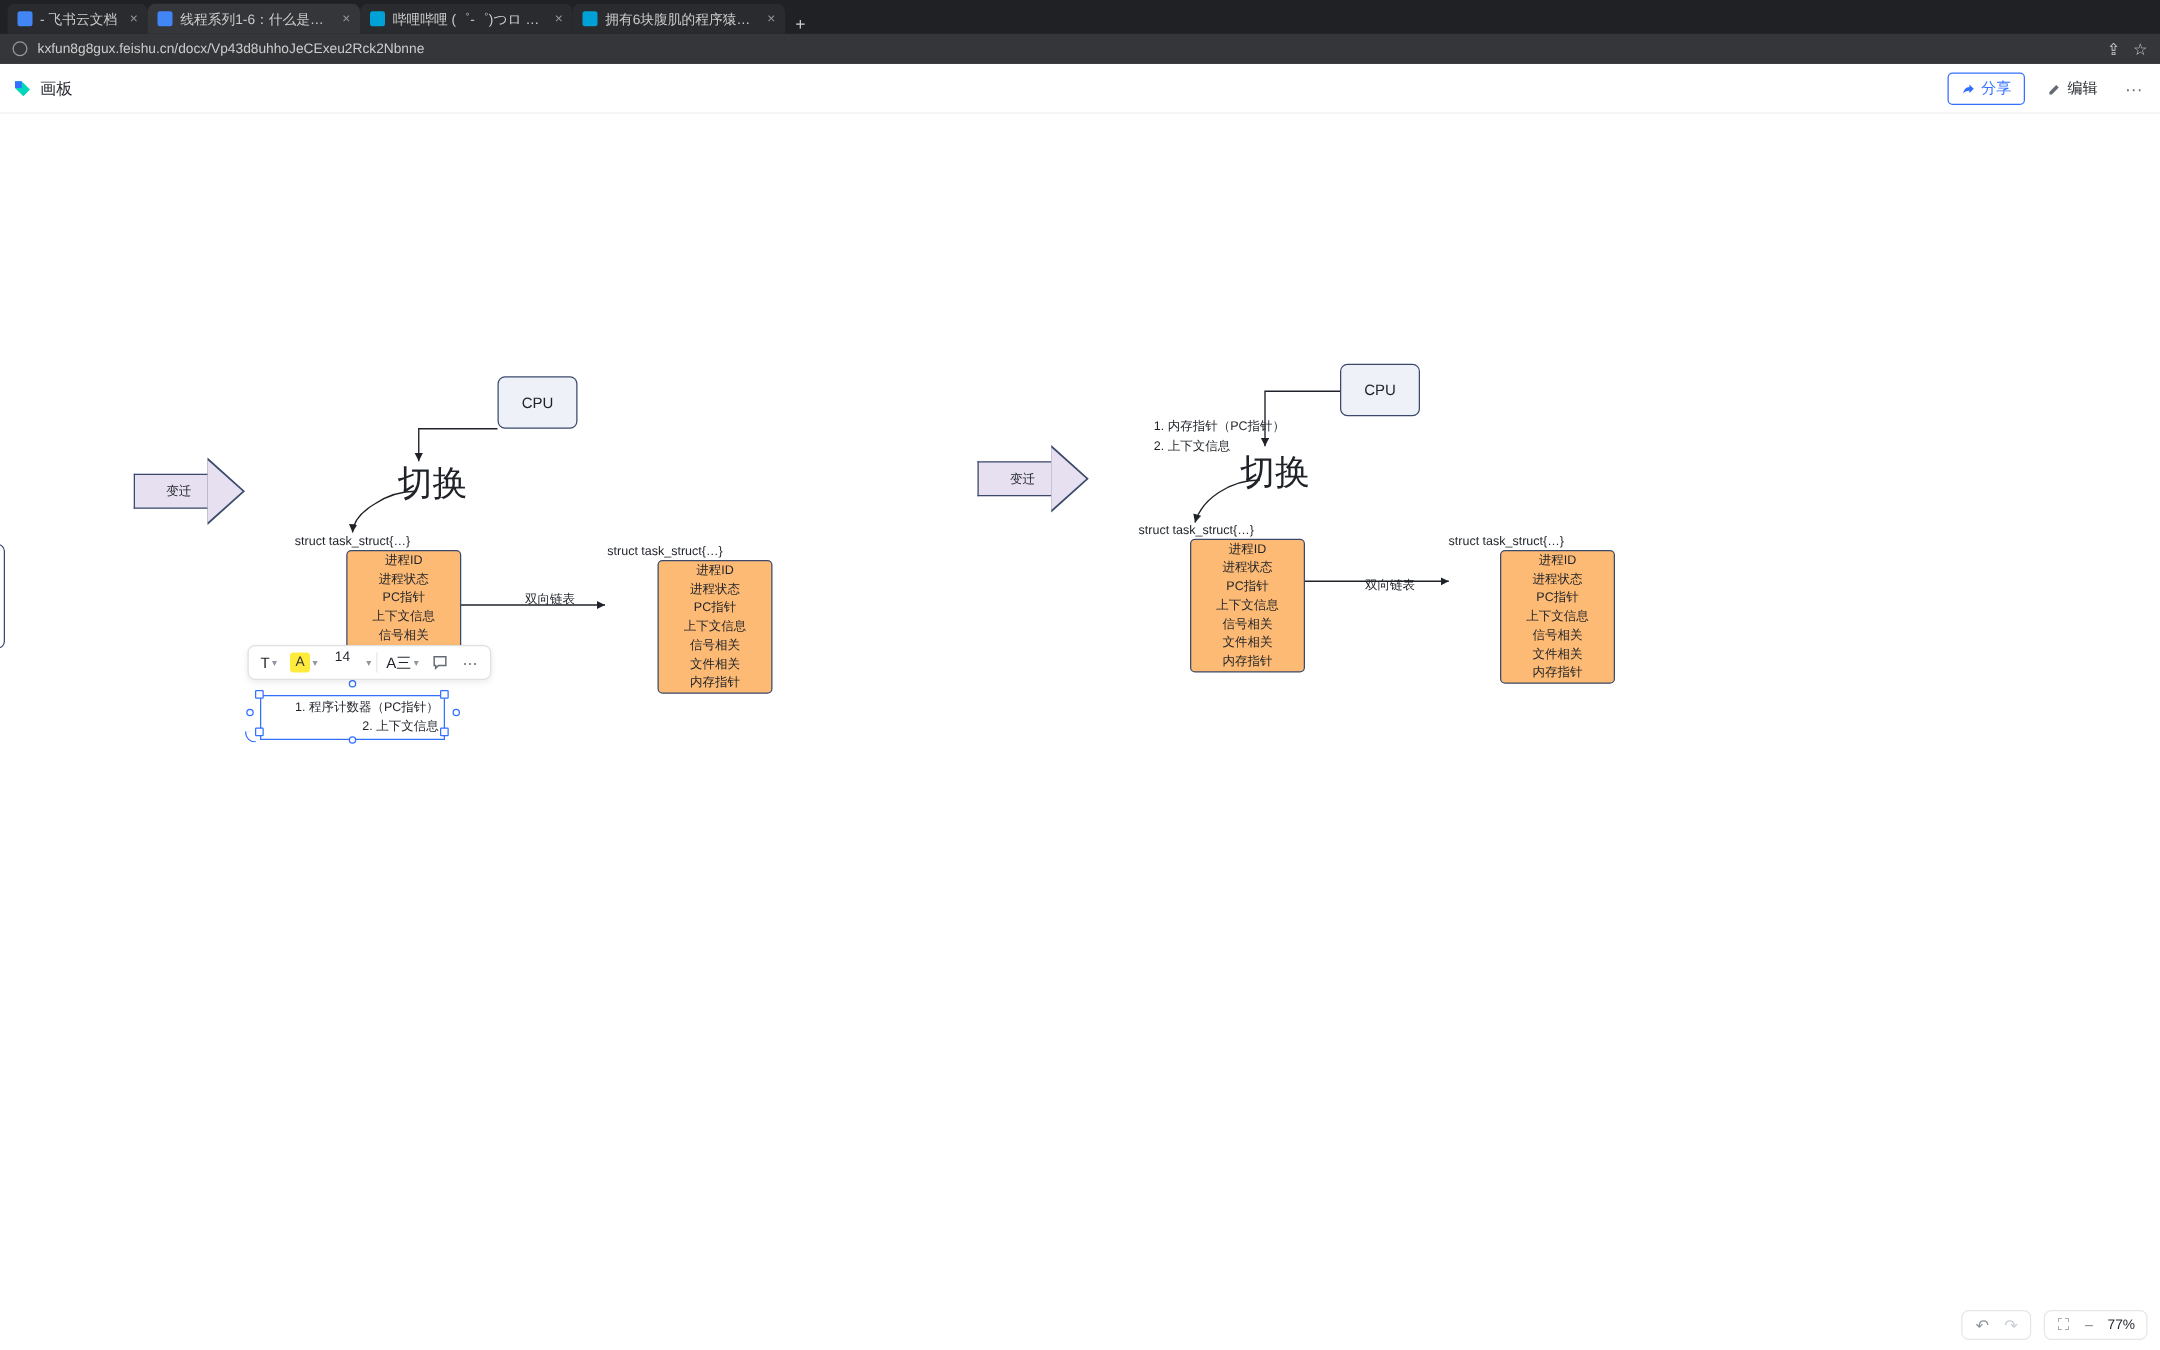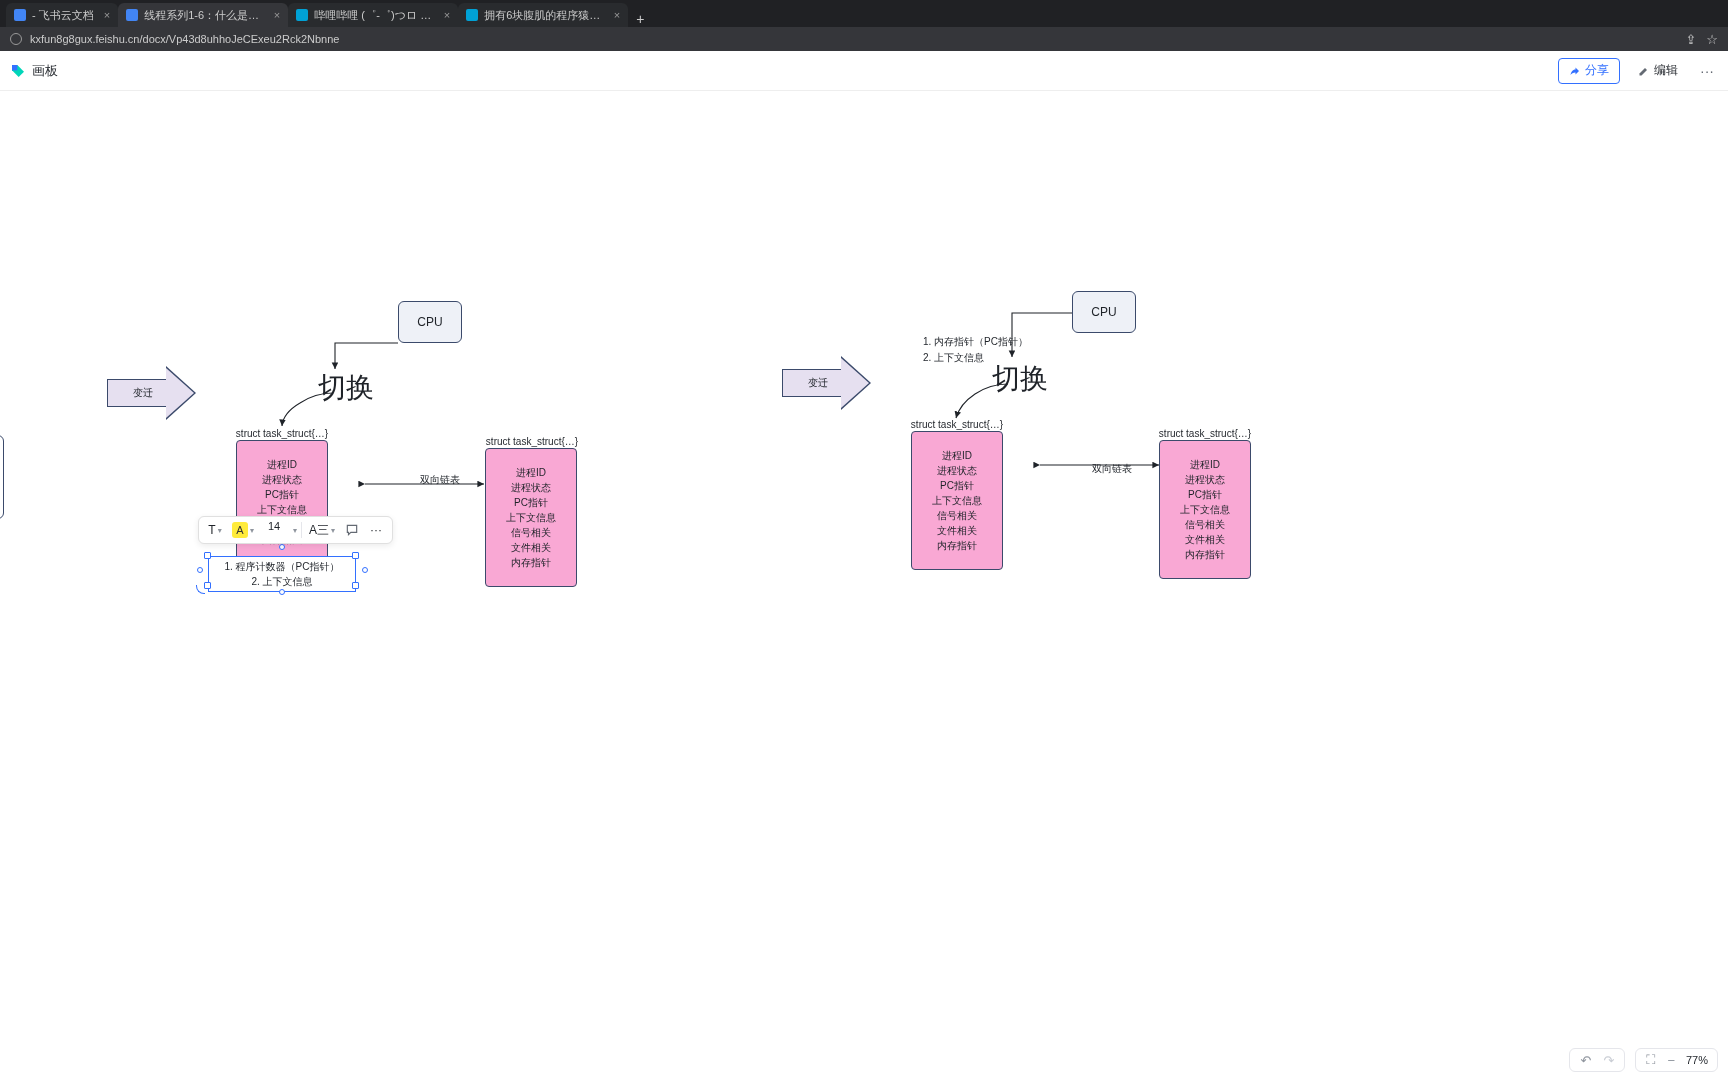--- a/index.html
+++ b/index.html
@@ -27,33 +27,33 @@
   .logo svg{width:16px;height:16px;}
   .hdr-title { font-size:13px; color:#1f2329;}
   .hdr-right { display:flex; align-items:center; gap:10px;}
   .share-btn { height:26px; padding:0 10px; border:1px solid #3370ff; color:#3370ff; border-radius:4px; font-size:12px; display:flex; align-items:center; gap:4px; background:#fff; cursor:pointer;}
   .edit-btn { height:26px; padding:0 8px; font-size:12px; color:#1f2329; display:flex; align-items:center; gap:4px; cursor:pointer;}
   .more-dots { font-size:14px; color:#646a73; padding:0 4px; cursor:pointer;}
   
   .canvas { position:relative; width:100%; height:calc(100% - 91px); background:#fff; overflow:hidden;}
   .box { position:absolute; font-size:11px; line-height:1.35; color:#1f2329;}
   .cpu-box { border:1px solid #3b4a6b; background:#eef1f7; border-radius:6px; display:flex; align-items:center; justify-content:center; font-size:12px;}
-  .struct-box { border:1px solid #3b4a6b; background:#f9a8d4; border-radius:4px; padding:16px 6px; text-align:center; font-size:10px; line-height:1.5;}
+  .struct-box { border:1px solid #3b4a6b; background:#fdba74; border-radius:4px; padding:0 6px; text-align:center; font-size:10px; line-height:1.5;margin-left:41px;}
   .struct-label { position:absolute; font-size:10px; color:#1f2329; text-align:center;}
   .big-label { font-family:"Songti SC","SimSun",serif; font-size:28px; color:#1f2329;}
   .small-annot { font-size:10px; color:#1f2329; line-height:1.6;}
   .link-label { font-size:10px; color:#1f2329;}
   
   .big-arrow { position:absolute; width:92px; height:54px;margin-left:24px;}
   .big-arrow .shaft { position:absolute; left:0; top:13px; width:60px; height:28px; background:#e6e0f0; border:1px solid #3b4a6b; border-right:none;}
   .big-arrow .head { position:absolute; left:59px; top:0; width:0; height:0; border-top:27px solid transparent; border-bottom:27px solid transparent; border-left:30px solid #3b4a6b;}
   .big-arrow .head-inner { position:absolute; left:59px; top:2px; width:0; height:0; border-top:25px solid transparent; border-bottom:25px solid transparent; border-left:28px solid #e6e0f0;}
   .big-arrow .alabel { position:absolute; left:0; top:0; width:72px; height:54px; display:flex; align-items:center; justify-content:center; font-size:10px; color:#1f2329;}
   
-  .sel-box { position:absolute; border:1px solid #3370ff; background:#fff; font-size:10px; color:#1f2329; line-height:1.5; padding:2px 4px; text-align:center;}
+  .sel-box { position:absolute; border:1px solid #3370ff; background:#fff; font-size:10px; color:#1f2329; line-height:1.5; padding:2px 4px; text-align:right;}
   .handle { position:absolute; width:7px; height:7px; background:#fff; border:1px solid #3370ff; border-radius:1px;}
   .dot-handle { position:absolute; width:6px; height:6px; background:#fff; border:1px solid #3370ff; border-radius:50%;}
   .rot-handle { position:absolute; width:10px; height:10px;}
   .rot-handle::before{content:"";position:absolute;left:0;top:0;width:8px;height:8px;border:1px solid #3370ff;border-right:none;border-top:none;border-radius:0 0 0 8px;}
   
   .fl-toolbar { position:absolute; height:28px; background:#fff; border:1px solid #e0e0e0; border-radius:6px; box-shadow:0 2px 6px rgba(0,0,0,0.08); display:flex; align-items:center; padding:0 6px; gap:4px;}
   .tb-btn { height:20px; min-width:20px; padding:0 3px; display:flex; align-items:center; justify-content:center; border-radius:4px; font-size:12px; color:#1f2329; cursor:pointer;}
   .tb-hl { width:16px; height:16px; border-radius:3px; background:#ffeb3b; display:flex; align-items:center; justify-content:center; font-size:11px; color:#333;}
   .tb-sep { width:1px; height:16px; background:#e5e6eb;}
   .tb-input { width:26px; height:20px; font-size:11px; color:#1f2329; text-align:center;}

